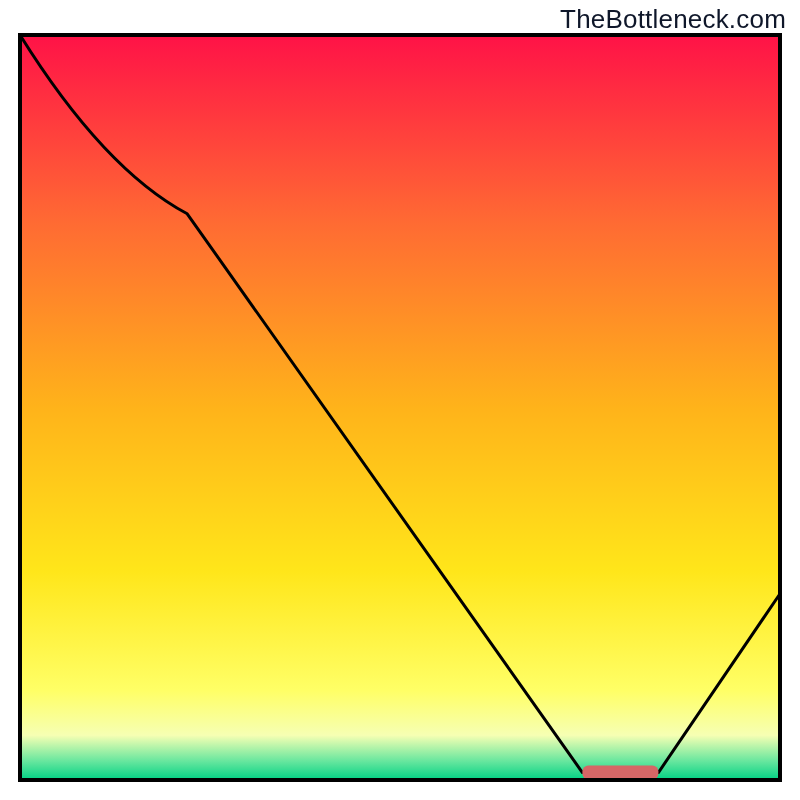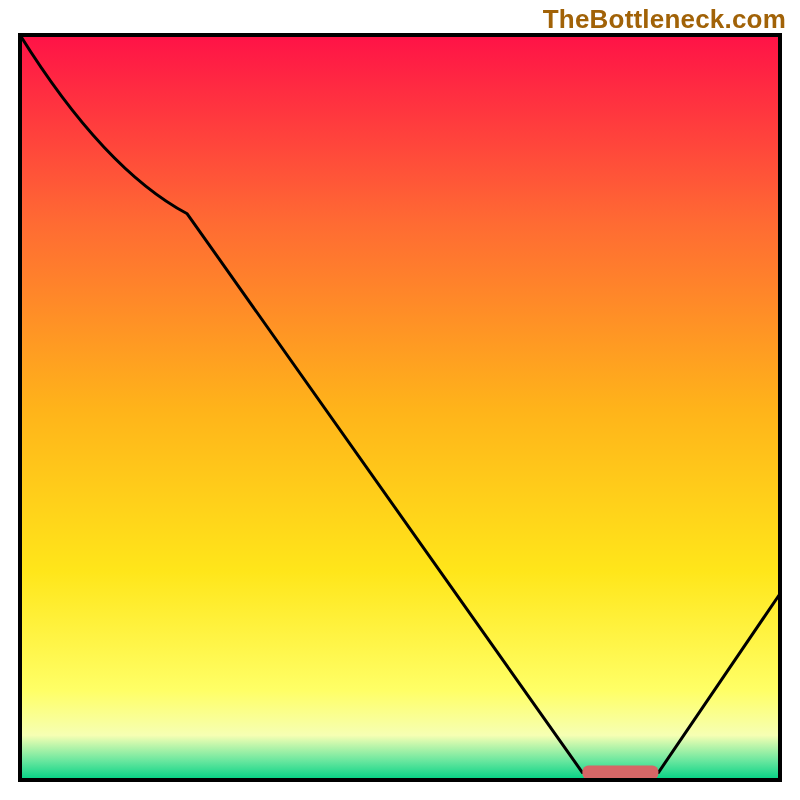--- a/index.html
+++ b/index.html
@@ -14,22 +14,22 @@
   .stage {
     position: relative;
     width: 800px;
     height: 800px;
   }
   .watermark {
     position: absolute;
     top: 4px;
     right: 14px;
     font-size: 26px;
-    font-weight: 700;
-    color: #a16207;
+    font-weight: 400;
+    color: #0f172a;
     font-family: Arial, Helvetica, sans-serif;
     letter-spacing: 0.2px;
   }
   svg {
     display: block;
   }
 </style>
 </head>
 <body>
 

